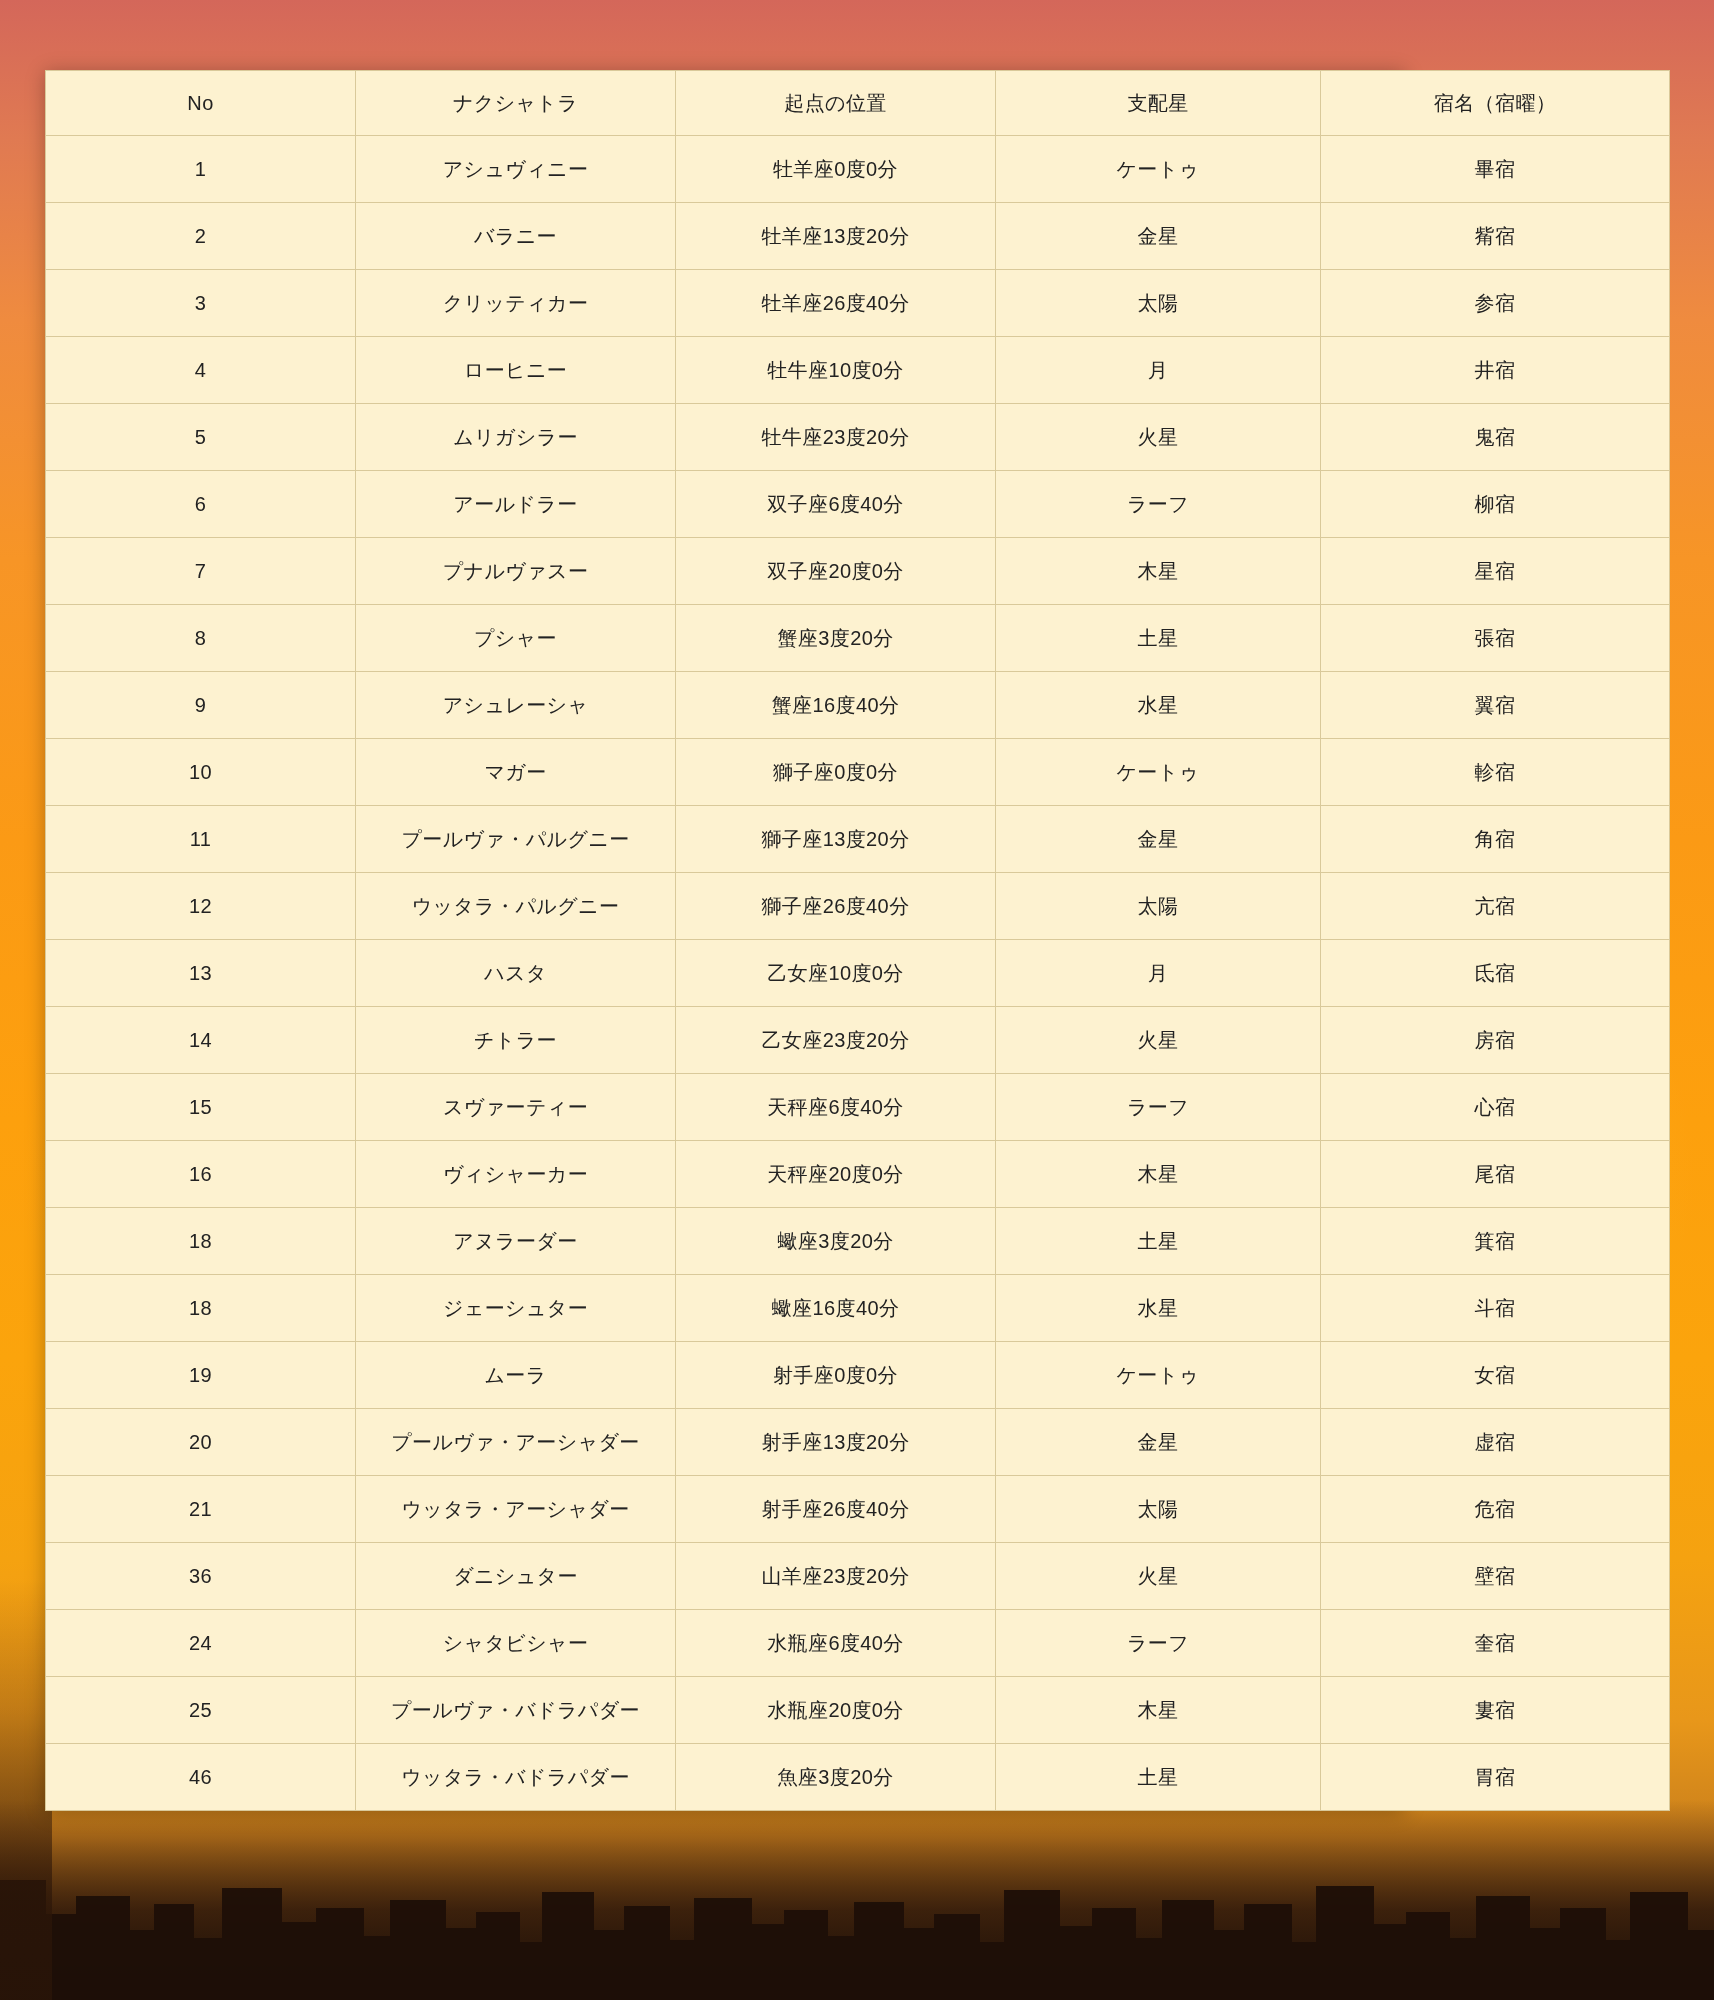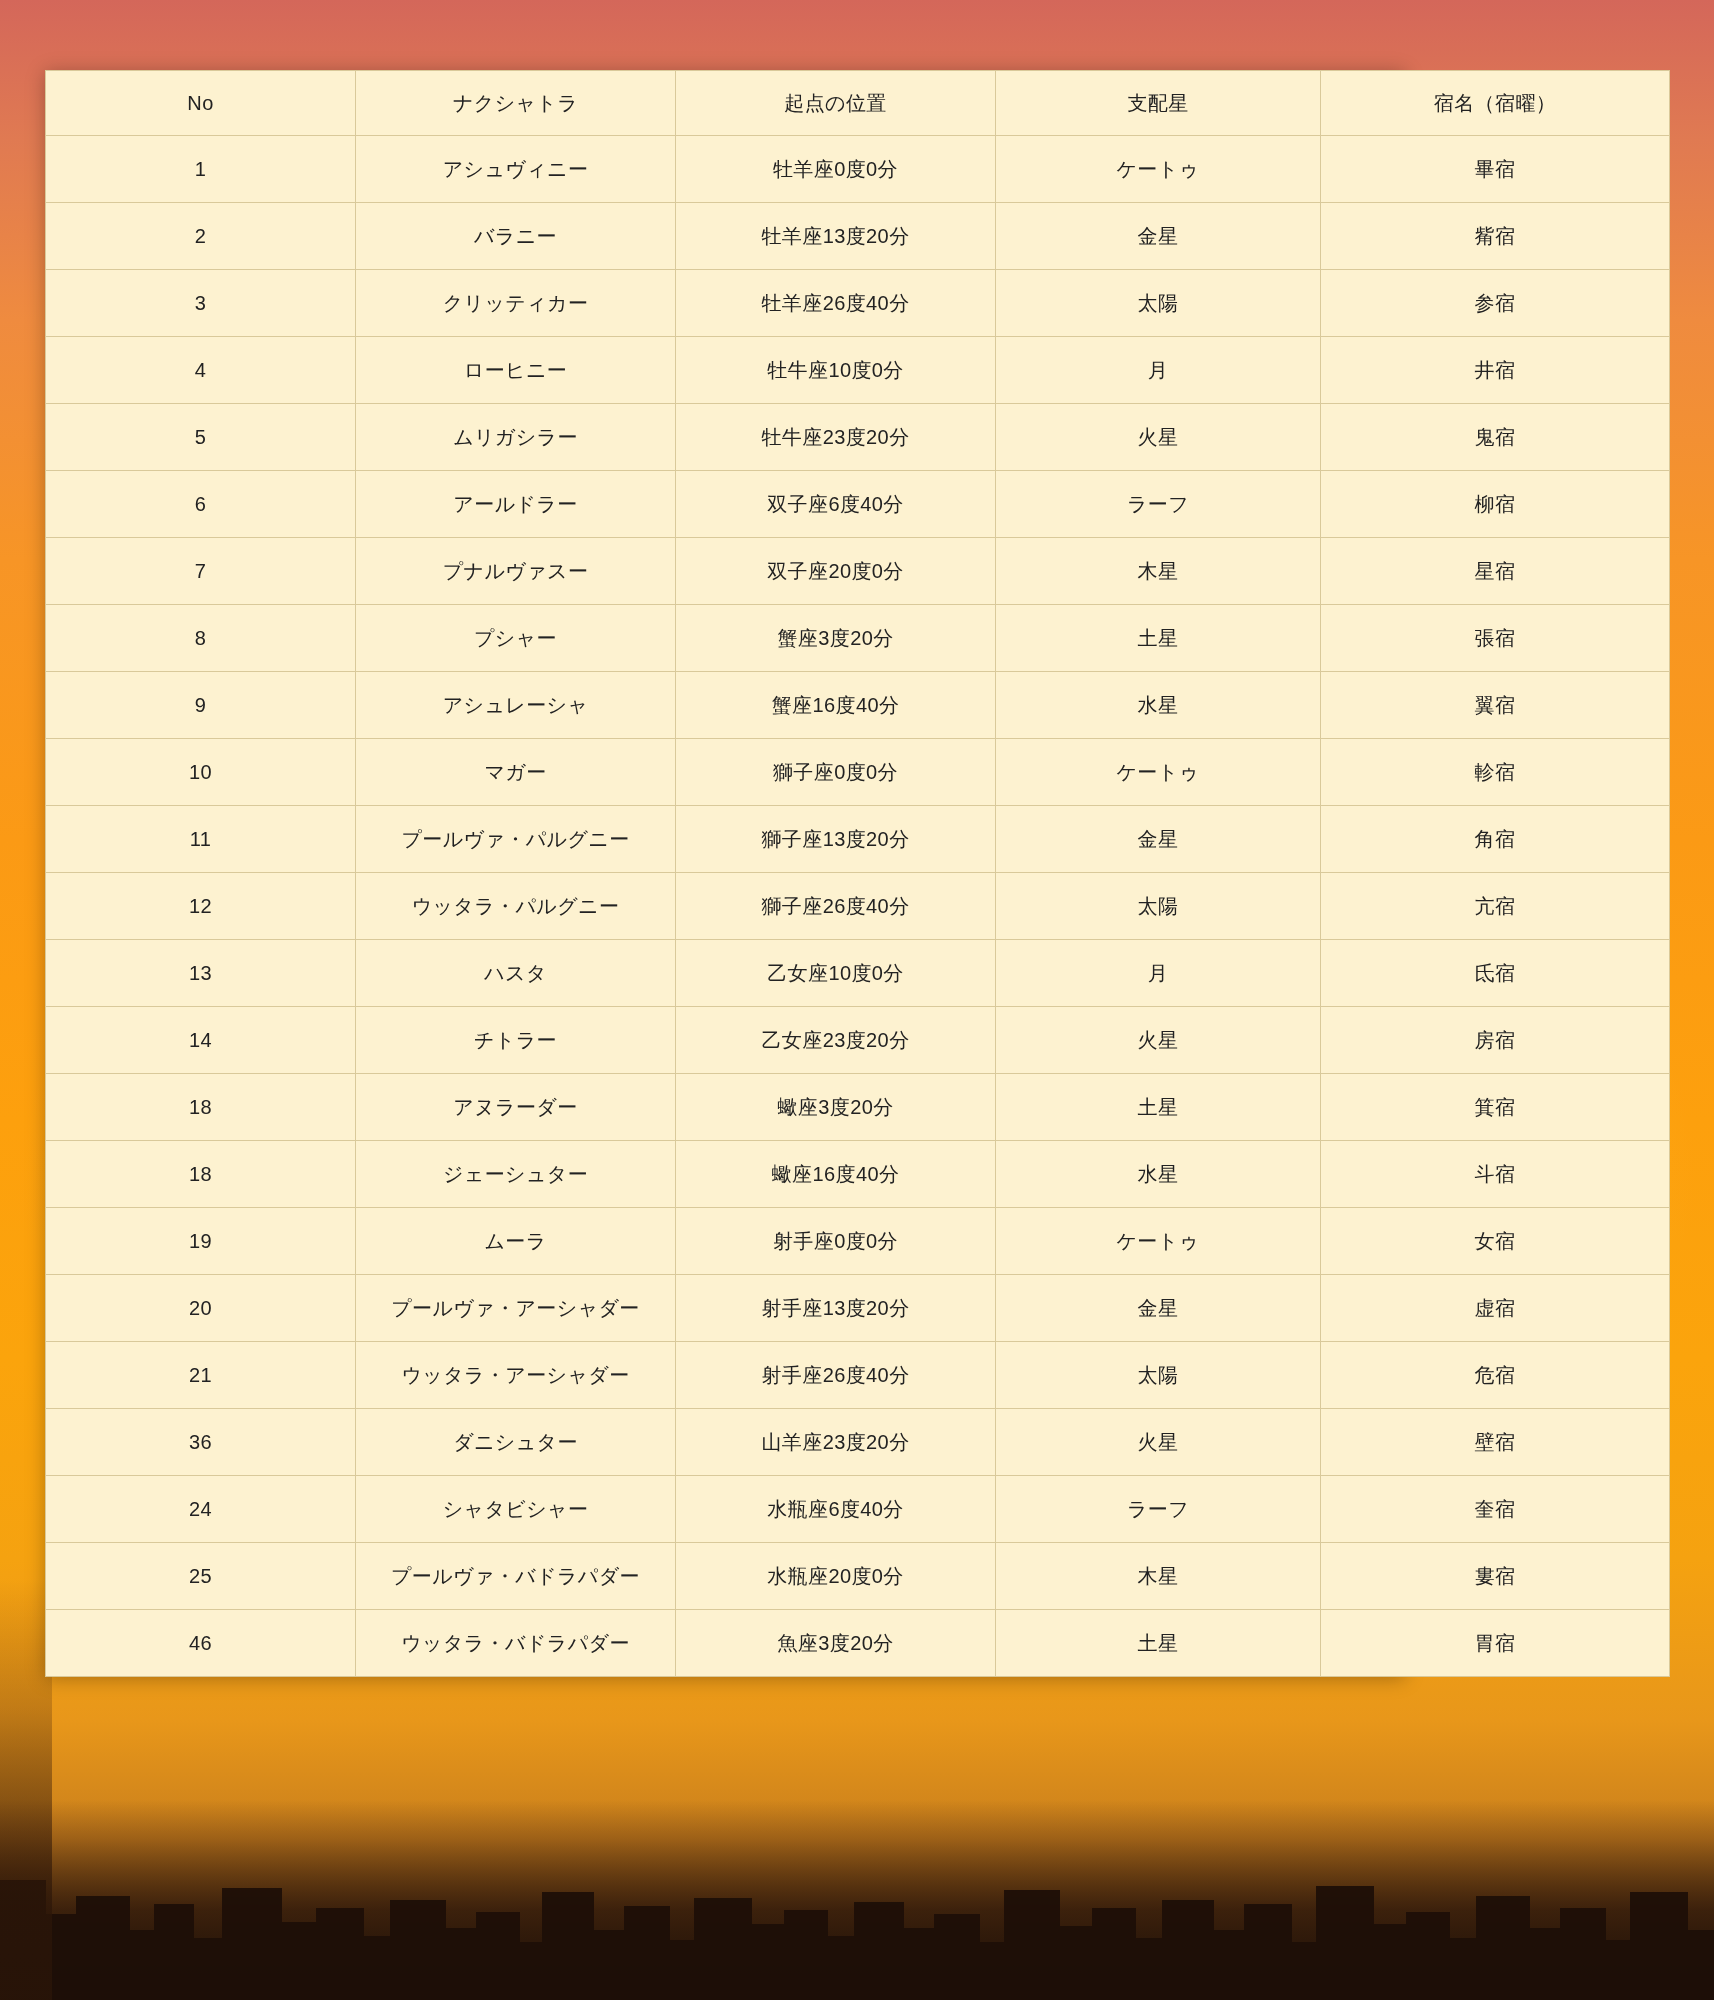--- a/index.html
+++ b/index.html
@@ -272,20 +272,34 @@
           <td>氐宿</td>
         </tr>
         <tr>
           <td>14</td>
           <td>チトラー</td>
           <td>乙女座23度20分</td>
           <td>火星</td>
           <td>房宿</td>
         </tr>
         <tr>
+          <td>15</td>
+          <td>スヴァーティー</td>
+          <td>天秤座6度40分</td>
+          <td>ラーフ</td>
+          <td>心宿</td>
+        </tr>
+        <tr>
+          <td>16</td>
+          <td>ヴィシャーカー</td>
+          <td>天秤座20度0分</td>
+          <td>木星</td>
+          <td>尾宿</td>
+        </tr>
+        <tr>
           <td>18</td>
           <td>アヌラーダー</td>
           <td>蠍座3度20分</td>
           <td>土星</td>
           <td>箕宿</td>
         </tr>
         <tr>
           <td>18</td>
           <td>ジェーシュター</td>
           <td>蠍座16度40分</td>

